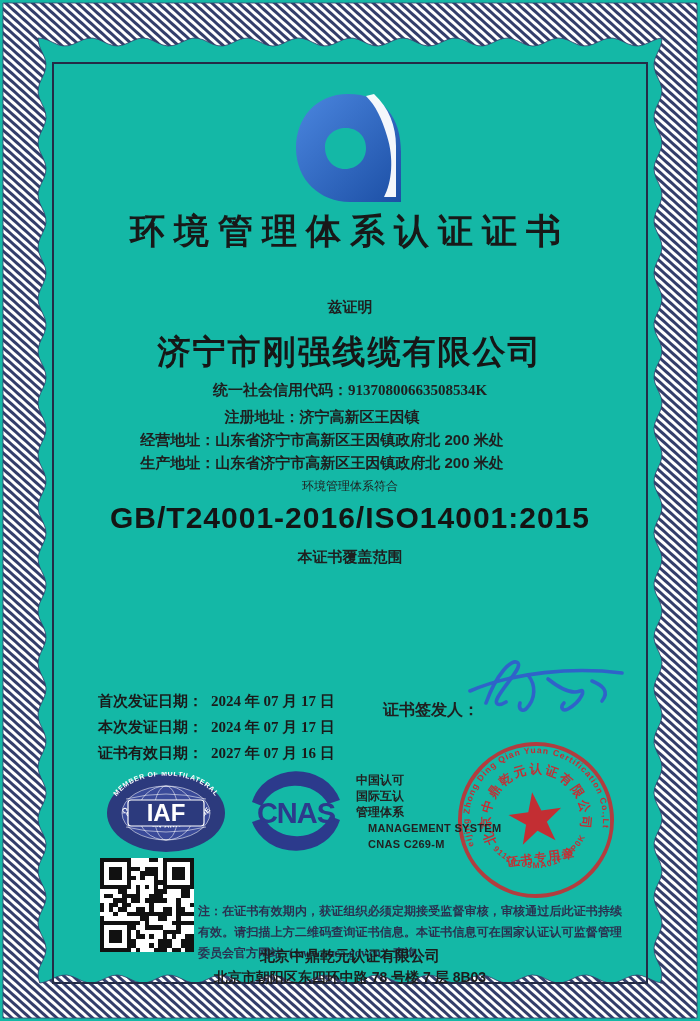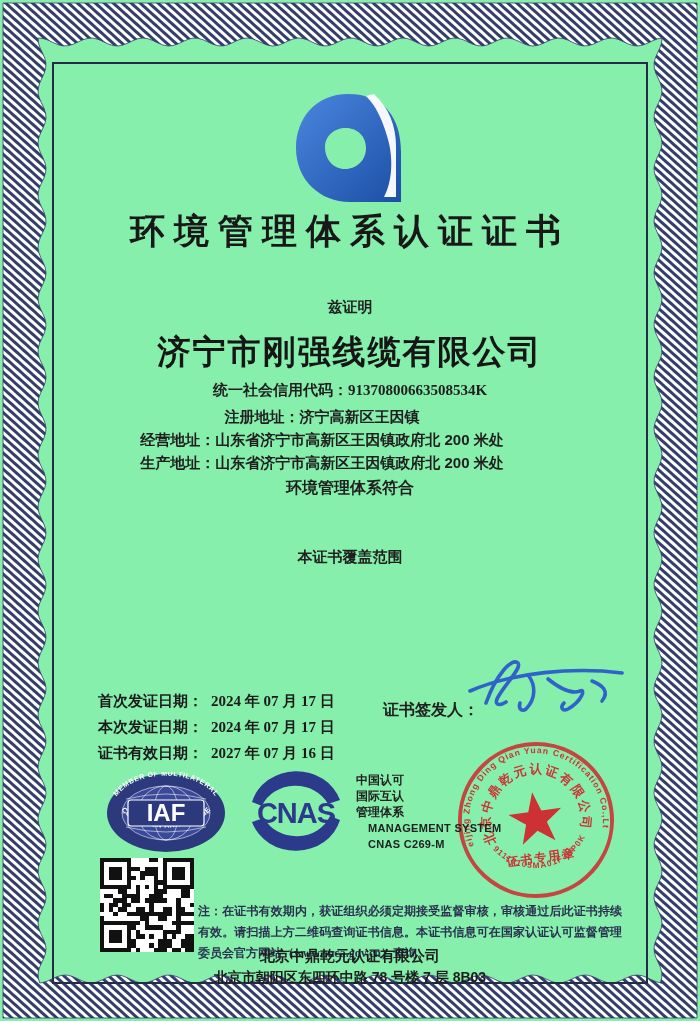--- a/index.html
+++ b/index.html
@@ -1,32 +1,32 @@
 <!DOCTYPE html>
 <html><head>
 <meta charset="utf-8">
 <style>
   html,body{margin:0;padding:0;background:#ffffff;}
-  #page{position:relative;width:700px;height:1021px;background:#86efac;overflow:hidden;
+  #page{position:relative;width:700px;height:1021px;background:#14b8a6;overflow:hidden;
         font-family:"Liberation Sans","DejaVu Sans",sans-serif;color:#1f1f1f;}
   #frame-svg{position:absolute;left:0;top:0;z-index:1;}
   #inner-border{position:absolute;left:52px;top:62px;width:592px;height:918px;
                 border:2px solid #242b46;z-index:2;background:transparent;}
   .abs{position:absolute;z-index:3;}
   .center{left:0;width:700px;text-align:center;}
 
   #logo-wrap{left:288px;top:88px;width:124px;height:122px;}
   #title{top:208px;font-size:35px;font-weight:700;letter-spacing:9px;color:#181818;}
   #cert-no-line{top:264px;font-size:15px;font-weight:600;letter-spacing:1px;}
   #hereby{top:298px;font-size:15px;font-weight:600;}
   #company{top:330px;font-size:33px;font-weight:600;letter-spacing:2px;color:#161616;}
   #credit-line{top:381px;font-size:15px;font-weight:600;font-family:"Liberation Serif","DejaVu Serif",serif;}
   .addr-row{left:0;width:644px;text-align:center;font-size:15px;font-weight:600;}
   #addr-0{top:408px;} #addr-1{top:431px;} #addr-2{top:454px;}
-  #conform{top:478px;font-size:16px;font-weight:700;}
+  #conform{top:478px;font-size:12px;font-weight:400;}
   #standard{top:501px;font-size:30px;font-weight:700;letter-spacing:1px;color:#141414;}
   #scope-label{top:548px;font-size:15px;font-weight:600;}
   #scope{top:579px;font-size:20px;font-weight:700;letter-spacing:1px;color:#141414;}
 
   #dates{left:98px;top:688px;font-family:"Liberation Serif","DejaVu Serif",serif;}
   .date-row{font-size:15px;font-weight:700;line-height:26px;color:#1a1a1a;}
   .date-row .dv{margin-left:8px;}
   #signer{left:383px;top:700px;font-size:16px;font-weight:700;
           font-family:"Liberation Serif","DejaVu Serif",serif;}
   #signature{left:452px;top:645px;width:180px;height:80px;}
@@ -93,20 +93,21 @@
     <span>注册地址：</span><span>济宁高新区王因镇</span>
   </div>
   <div id="addr-1" class="abs addr-row">
     <span>经营地址：</span><span>山东省济宁市高新区王因镇政府北 200 米处</span>
   </div>
   <div id="addr-2" class="abs addr-row">
     <span>生产地址：</span><span>山东省济宁市高新区王因镇政府北 200 米处</span>
   </div>
 
   <div id="conform" class="abs center">环境管理体系符合</div>
+  <div id="standard" class="abs center">GB/T24001-2016/ISO14001:2015</div>
   <div id="scope-label" class="abs center">本证书覆盖范围</div>
 
   <div id="dates" class="abs">
     <div class="date-row">
       <span>首次发证日期：</span><span class="dv">2024 年 07 月 17 日</span>
     </div>
     <div class="date-row">
       <span>本次发证日期：</span><span class="dv">2024 年 07 月 17 日</span>
     </div>
     <div class="date-row">

